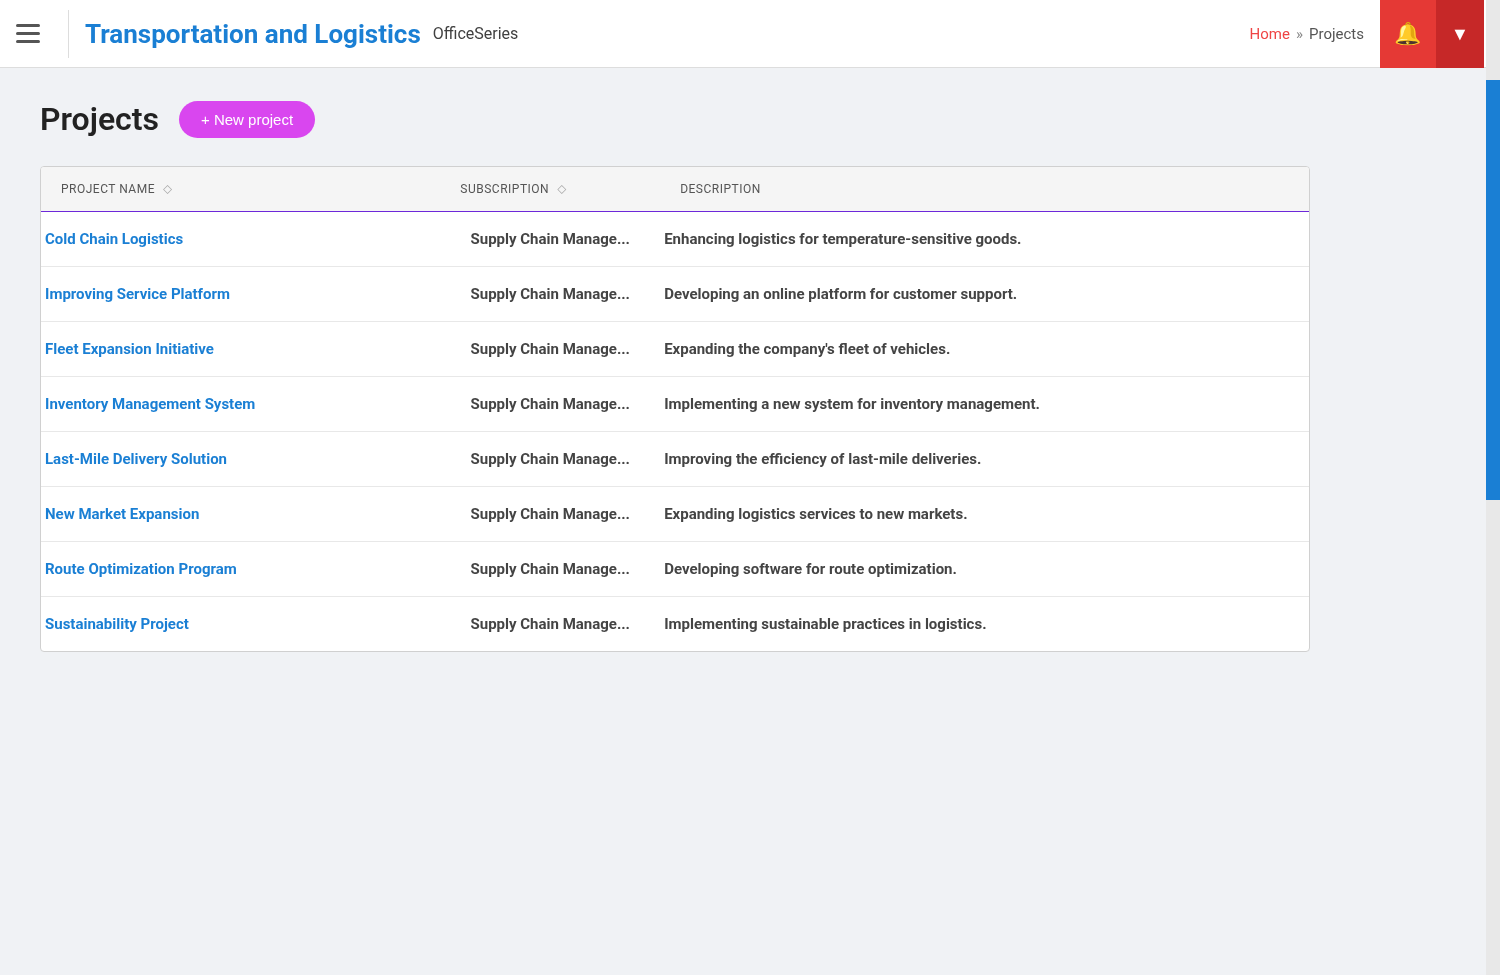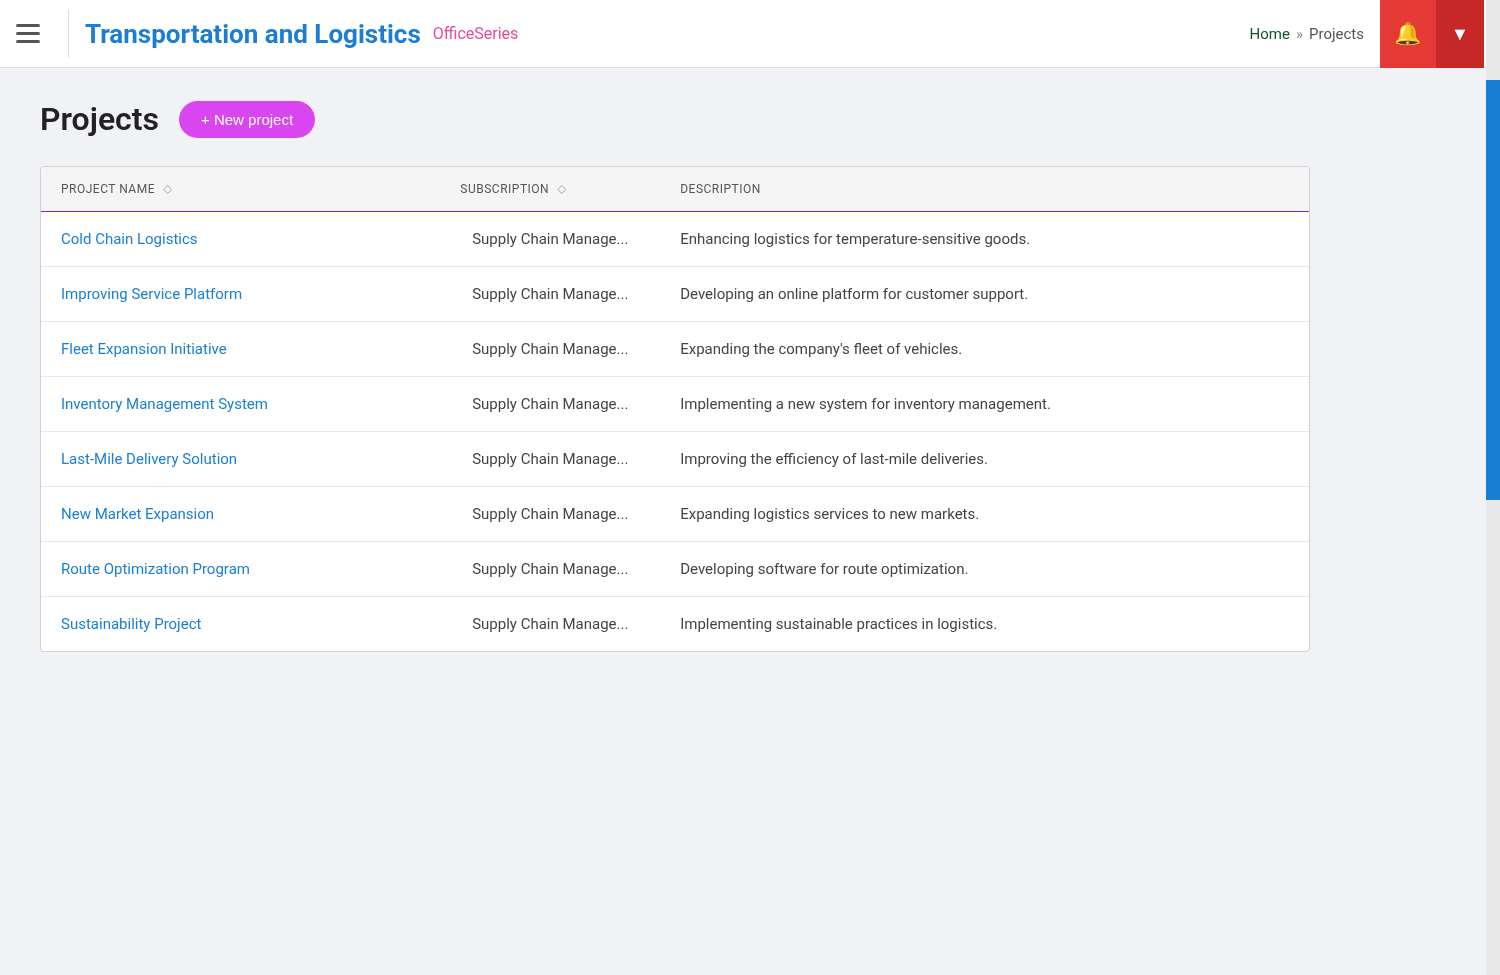--- a/index.html
+++ b/index.html
@@ -45,33 +45,33 @@
       margin-right: 16px;
     }
     .header-title {
       font-size: 26px;
       font-weight: 700;
       color: #1a7fd4;
       margin-right: 12px;
     }
     .header-subtitle {
       font-size: 16px;
-      color: #ec4899;
+      color: #404040;
     }
     .header-nav {
       margin-left: auto;
       display: flex;
       align-items: center;
       gap: 6px;
       font-size: 15px;
       color: #555;
       margin-right: 16px;
     }
     .header-nav a {
-      color: #14532d;
+      color: #ef4444;
       text-decoration: none;
     }
     .header-nav .sep { color: #888; }
     .header-actions {
       display: flex;
       align-items: stretch;
       height: 68px;
     }
     .header-bell {
       background: #e53935;
@@ -165,24 +165,25 @@
       color: #aaa;
       font-size: 13px;
     }
     tbody tr {
       border-bottom: 1px solid #e8e8e8;
     }
     tbody tr:last-child {
       border-bottom: none;
     }
     tbody td {
-      padding: 18px 20px;
+      padding: 18px 4px;
       font-size: 15px;
       color: #444;
       vertical-align: middle;
+      font-weight: bold;
     }
     .project-link {
       color: #1a7fd4;
       text-decoration: none;
       font-size: 15px;
     }
 
     .col-name { width: 400px; }
     .col-sub { width: 220px; text-align: center; }
     .col-desc { width: 650px; }

